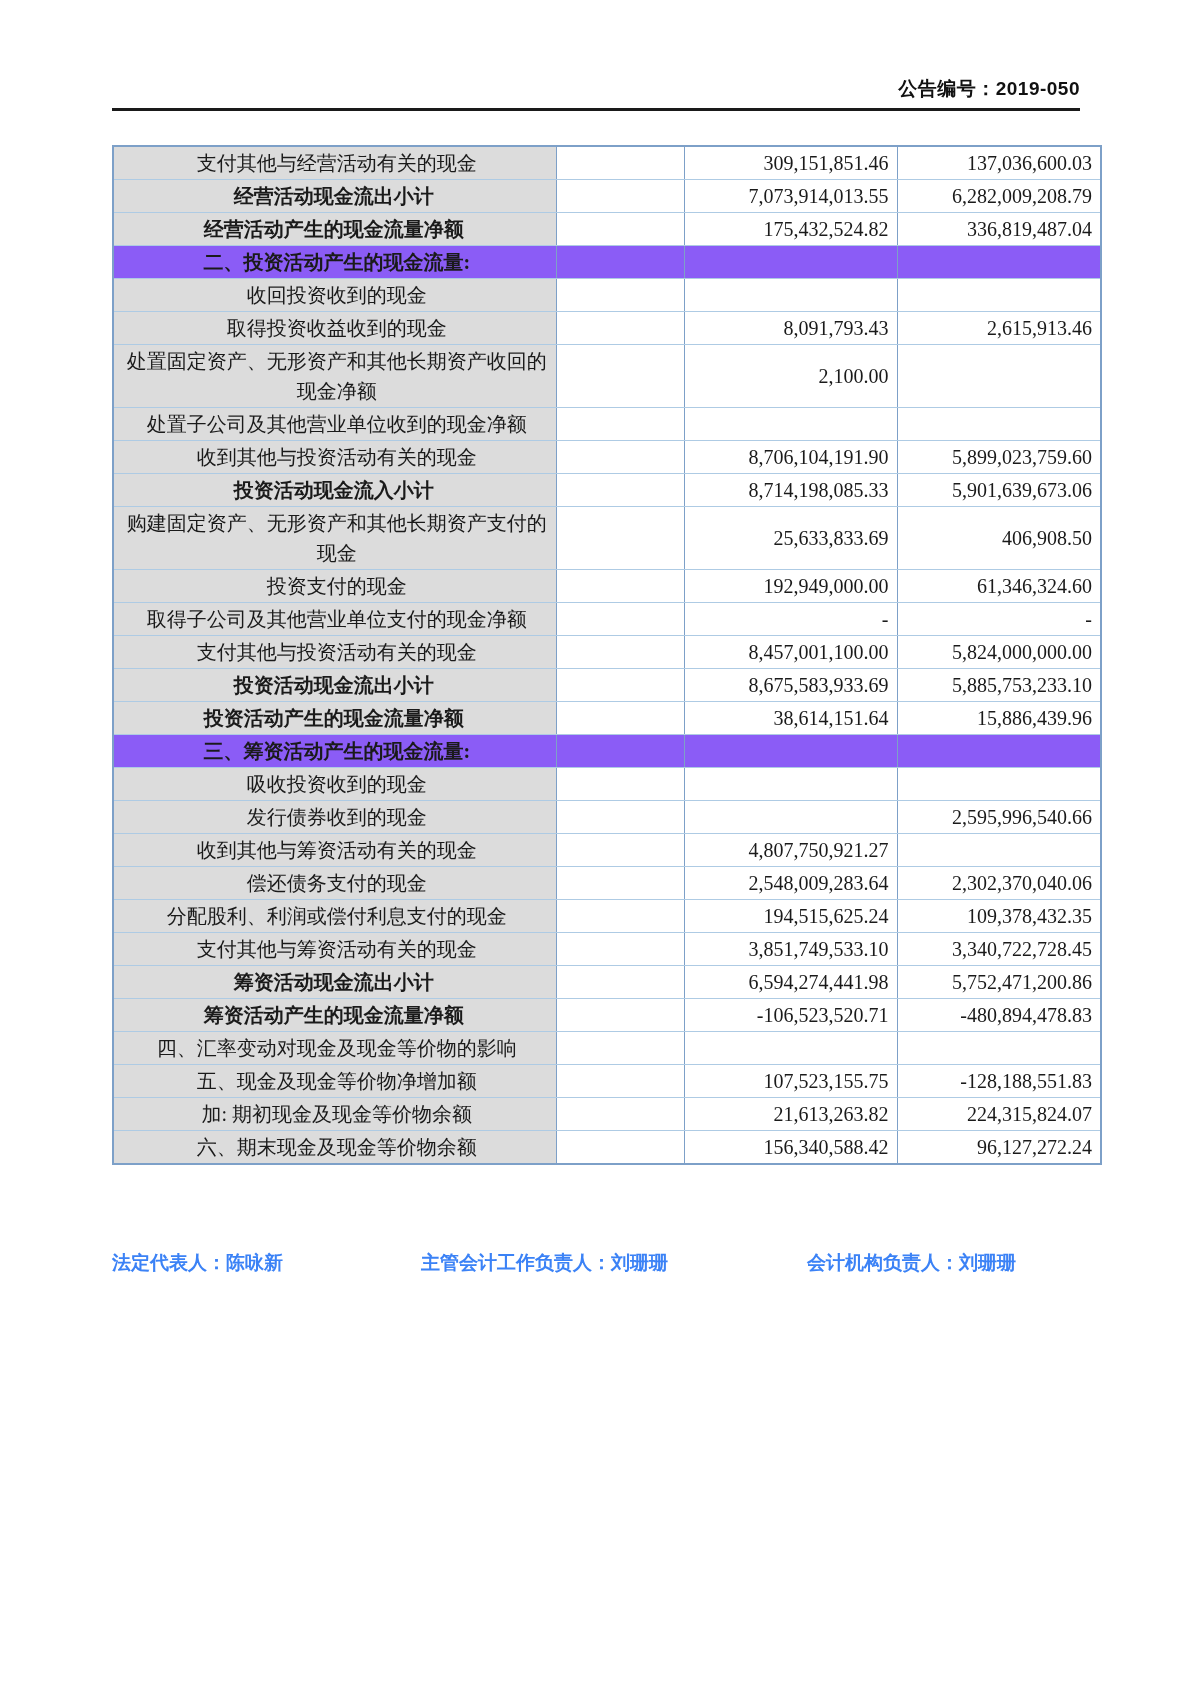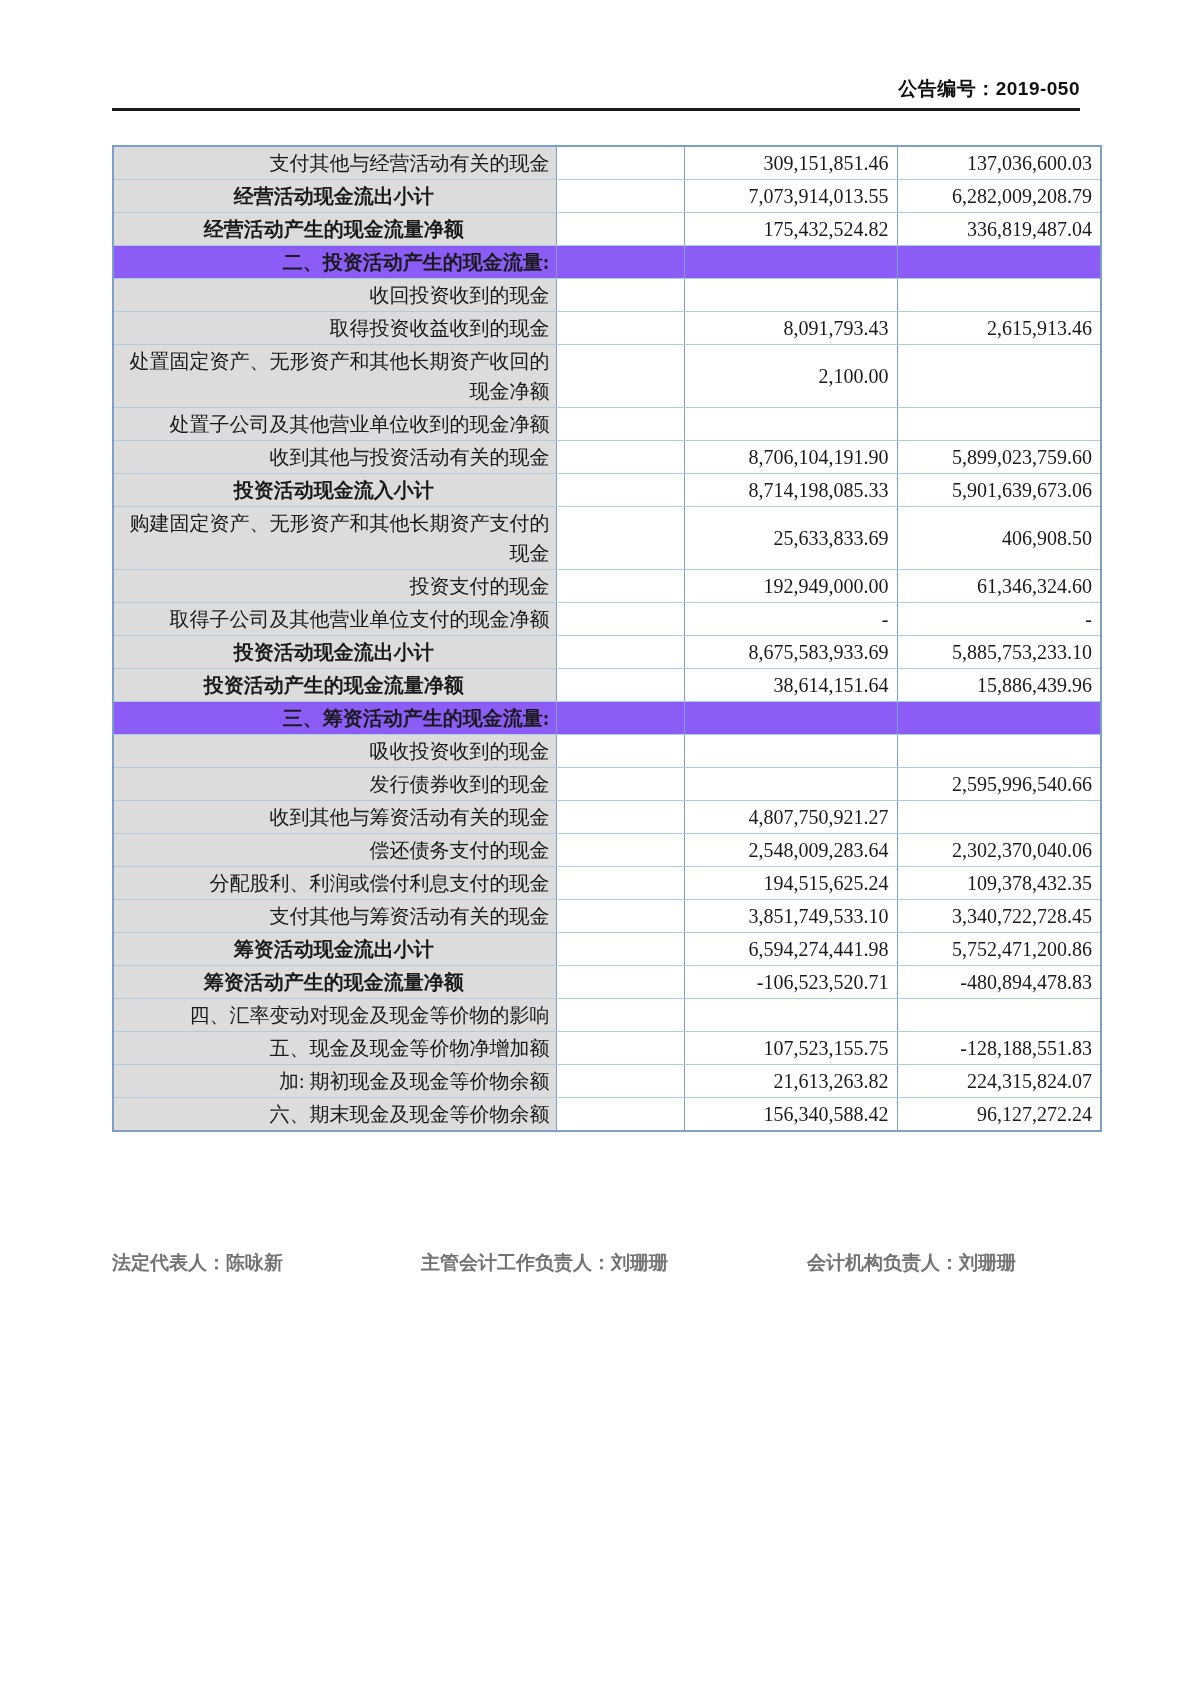--- a/index.html
+++ b/index.html
@@ -35,38 +35,38 @@
     border-bottom:1px solid #AECBE4;
     height:32px;
     font-size:20px;
     line-height:30px;
     vertical-align:middle;
     overflow:hidden;
   }
   td.label-cell {
     background:#DCDCDC;
     padding:1px 6px 1px 10px;
-    text-align:right;
+    text-align:center;
   }
   td.spacer-cell { background:#ffffff; }
   td.value-cell {
     background:#ffffff;
     text-align:right;
     padding:1px 8px 1px 2px;
     font-size:19px;
     font-family:"Liberation Serif","DejaVu Serif",serif;
   }
   tr.row-subtotal td.label-cell { text-align:center; font-weight:bold; padding-left:4px; }
   tr.row-bold_item td.label-cell { font-weight:normal; }
   tr.row-section td { background:#8b5cf6; }
   tr.row-section td.label-cell { font-weight:bold; }
   .footer-item {
     position:absolute; top:1250px;
     font-family:"Liberation Sans","DejaVu Sans",sans-serif;
-    font-size:19px; font-weight:600; color:#737373;
+    font-size:19px; font-weight:600; color:#3b82f6;
     white-space:nowrap;
   }
   .footer-legal { left:112px; }
   .footer-chief { left:421px; }
   .footer-dept  { left:807px; }
   .page-number {
     position:absolute; top:1546px; left:655px; width:60px;
     text-align:center;
     font-family:"Liberation Sans","DejaVu Sans",sans-serif;
     font-size:17px; font-weight:bold; color:#000000;
@@ -162,20 +162,26 @@
           <td class="spacer-cell"></td>
           <td class="value-cell">192,949,000.00</td>
           <td class="value-cell">61,346,324.60</td>
         </tr>
         <tr class="row-item">
           <td class="label-cell">取得子公司及其他营业单位支付的现金净额</td>
           <td class="spacer-cell"></td>
           <td class="value-cell">-</td>
           <td class="value-cell">-</td>
         </tr>
+        <tr class="row-item">
+          <td class="label-cell">支付其他与投资活动有关的现金</td>
+          <td class="spacer-cell"></td>
+          <td class="value-cell">8,457,001,100.00</td>
+          <td class="value-cell">5,824,000,000.00</td>
+        </tr>
         <tr class="row-subtotal">
           <td class="label-cell">投资活动现金流出小计</td>
           <td class="spacer-cell"></td>
           <td class="value-cell">8,675,583,933.69</td>
           <td class="value-cell">5,885,753,233.10</td>
         </tr>
         <tr class="row-subtotal">
           <td class="label-cell">投资活动产生的现金流量净额</td>
           <td class="spacer-cell"></td>
           <td class="value-cell">38,614,151.64</td>

